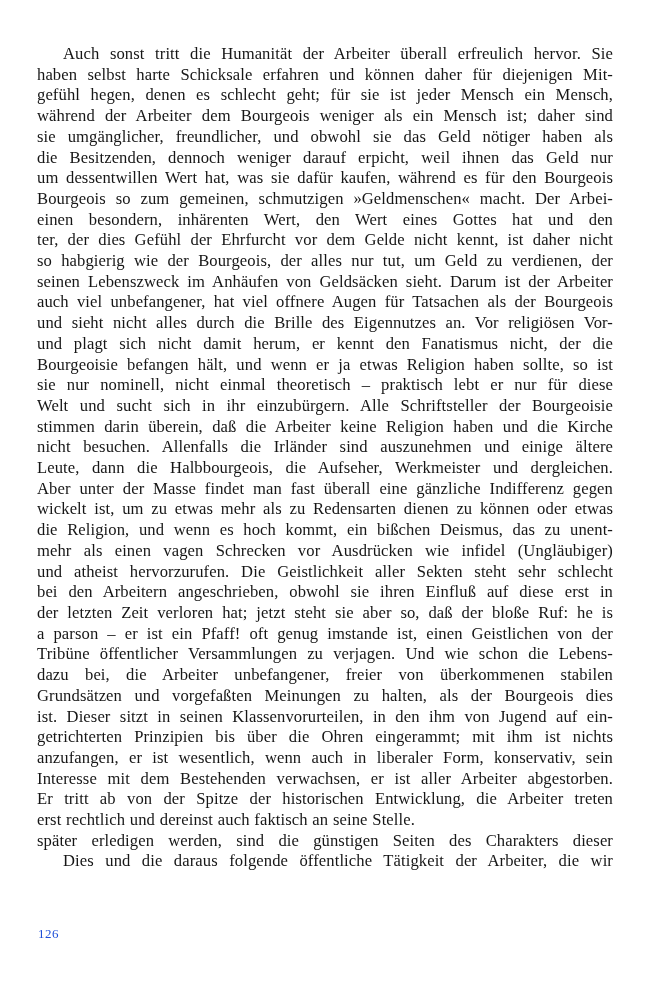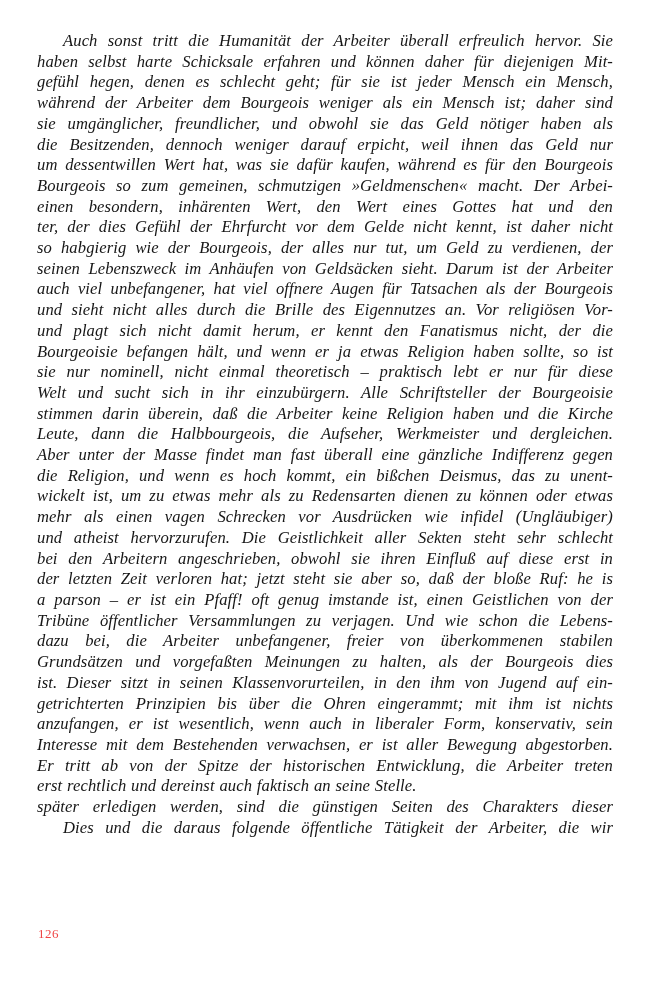--- a/index.html
+++ b/index.html
@@ -12,23 +12,22 @@
     width: 660px;
     height: 990px;
     background: #ffffff;
     overflow: hidden;
     font-family: "Liberation Serif", "DejaVu Serif", serif;
     color: #161616;
   }
   .text-block {
     position: absolute;
     left: 37px;
-    top: 31px;
+    top: 44px;
     width: 576px;
-    font-style: italic;
   }
   .paragraph {
     margin: 0;
     padding: 0;
   }
   .line {
     font-size: 16.6px;
     line-height: 20.7px;
     text-align: justify;
     text-align-last: justify;
@@ -42,21 +41,21 @@
   .line.no-justify {
     text-align-last: left;
     -moz-text-align-last: left;
   }
   .page-number {
     position: absolute;
     left: 38px;
     top: 926px;
     font-size: 13px;
     letter-spacing: 0.5px;
-    color: #ef4444;
+    color: #1d4ed8;
   }
 </style>
 </head>
 <body>
 
 <div class="page">
   <div class="text-block">
       <div class="paragraph">
         <div class="line indent">Auch sonst tritt die Humanität der Arbeiter überall erfreulich hervor. Sie</div>
         <div class="line">haben selbst harte Schicksale erfahren und können daher für diejenigen Mit-</div>
@@ -70,36 +69,37 @@
         <div class="line">ter, der dies Gefühl der Ehrfurcht vor dem Gelde nicht kennt, ist daher nicht</div>
         <div class="line">so habgierig wie der Bourgeois, der alles nur tut, um Geld zu verdienen, der</div>
         <div class="line">seinen Lebenszweck im Anhäufen von Geldsäcken sieht. Darum ist der Arbeiter</div>
         <div class="line">auch viel unbefangener, hat viel offnere Augen für Tatsachen als der Bourgeois</div>
         <div class="line">und sieht nicht alles durch die Brille des Eigennutzes an. Vor religiösen Vor-</div>
         <div class="line">und plagt sich nicht damit herum, er kennt den Fanatismus nicht, der die</div>
         <div class="line">Bourgeoisie befangen hält, und wenn er ja etwas Religion haben sollte, so ist</div>
         <div class="line">sie nur nominell, nicht einmal theoretisch – praktisch lebt er nur für diese</div>
         <div class="line">Welt und sucht sich in ihr einzubürgern. Alle Schriftsteller der Bourgeoisie</div>
         <div class="line">stimmen darin überein, daß die Arbeiter keine Religion haben und die Kirche</div>
+        <div class="line">nicht besuchen. Allenfalls die Irländer sind auszunehmen und einige ältere</div>
         <div class="line">Leute, dann die Halbbourgeois, die Aufseher, Werkmeister und dergleichen.</div>
         <div class="line">Aber unter der Masse findet man fast überall eine gänzliche Indifferenz gegen</div>
+        <div class="line">wickelt ist, um zu etwas mehr als zu Redensarten dienen zu können oder etwas</div>
         <div class="line">die Religion, und wenn es hoch kommt, ein bißchen Deismus, das zu unent-</div>
-        <div class="line">wickelt ist, um zu etwas mehr als zu Redensarten dienen zu können oder etwas</div>
         <div class="line">mehr als einen vagen Schrecken vor Ausdrücken wie infidel (Ungläubiger)</div>
         <div class="line">und atheist hervorzurufen. Die Geistlichkeit aller Sekten steht sehr schlecht</div>
         <div class="line">bei den Arbeitern angeschrieben, obwohl sie ihren Einfluß auf diese erst in</div>
         <div class="line">der letzten Zeit verloren hat; jetzt steht sie aber so, daß der bloße Ruf: he is</div>
         <div class="line">a parson – er ist ein Pfaff! oft genug imstande ist, einen Geistlichen von der</div>
         <div class="line">Tribüne öffentlicher Versammlungen zu verjagen. Und wie schon die Lebens-</div>
         <div class="line">dazu bei, die Arbeiter unbefangener, freier von überkommenen stabilen</div>
         <div class="line">Grundsätzen und vorgefaßten Meinungen zu halten, als der Bourgeois dies</div>
         <div class="line">ist. Dieser sitzt in seinen Klassenvorurteilen, in den ihm von Jugend auf ein-</div>
         <div class="line">getrichterten Prinzipien bis über die Ohren eingerammt; mit ihm ist nichts</div>
         <div class="line">anzufangen, er ist wesentlich, wenn auch in liberaler Form, konservativ, sein</div>
-        <div class="line">Interesse mit dem Bestehenden verwachsen, er ist aller Bewegung abgestorben.</div>
+        <div class="line">Interesse mit dem Bestehenden verwachsen, er ist aller Arbeiter abgestorben.</div>
         <div class="line">Er tritt ab von der Spitze der historischen Entwicklung, die Arbeiter treten</div>
         <div class="line no-justify">erst rechtlich und dereinst auch faktisch an seine Stelle.</div>
       </div>
       <div class="paragraph">
         <div class="line">später erledigen werden, sind die günstigen Seiten des Charakters dieser</div>
         <div class="line indent">Dies und die daraus folgende öffentliche Tätigkeit der Arbeiter, die wir</div>
       </div>
     </div>
   <div class="page-number">126</div>
 </div>

